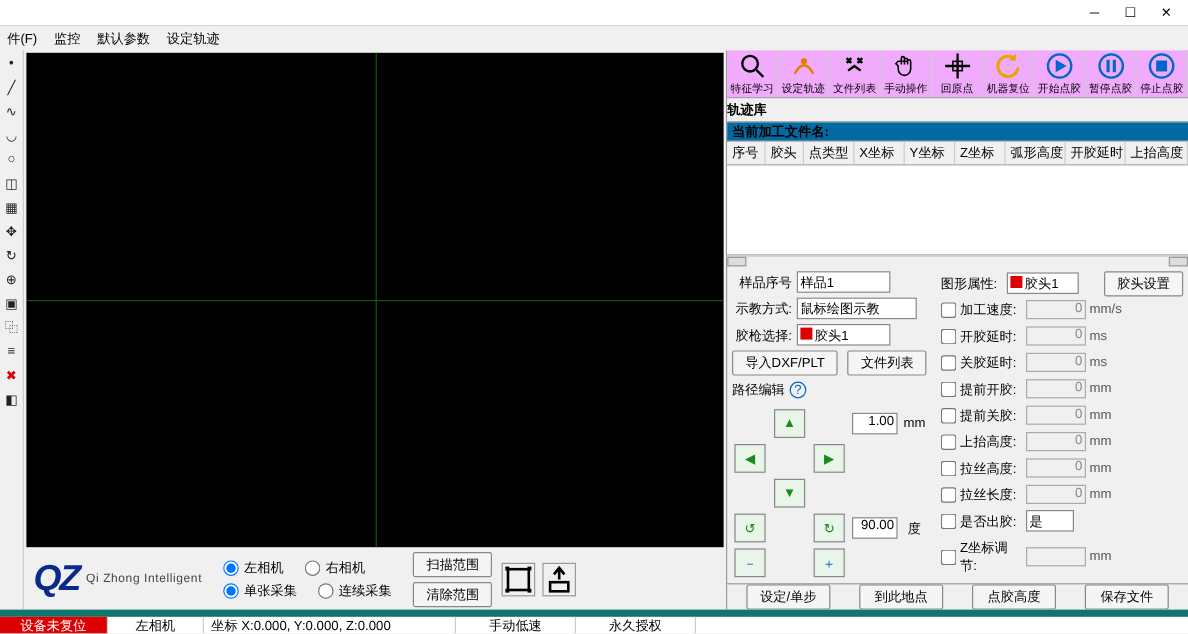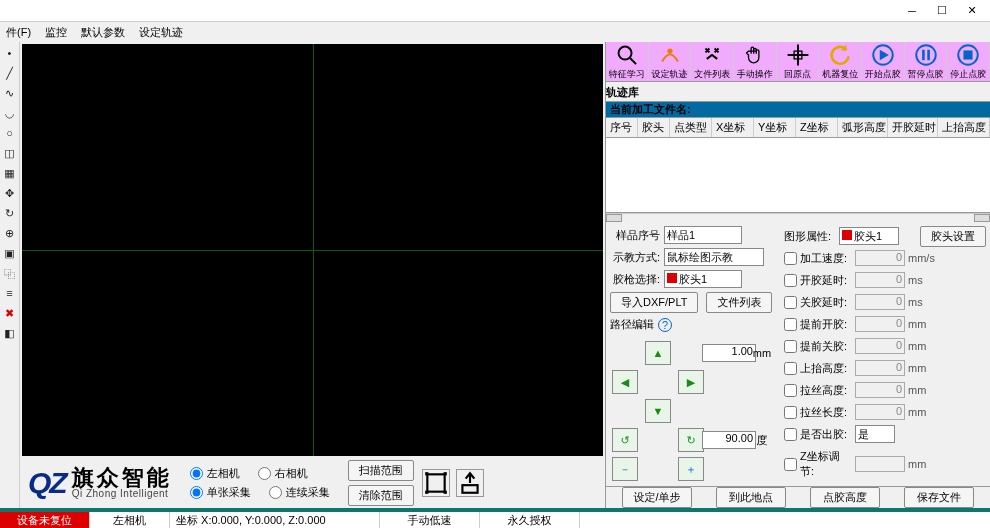--- a/index.html
+++ b/index.html
@@ -42,30 +42,30 @@
 .scrollmock::before{left:0}.scrollmock::after{right:0}
 .paramzone{flex:1;display:flex;gap:4px;padding:4px}
 .paramL{width:170px;display:flex;flex-direction:column;gap:4px}
 .paramR{flex:1;display:flex;flex-direction:column;gap:2px}
 .prow{display:flex;align-items:center;gap:4px}
 .prow label{width:50px;text-align:right}
 .sel{border:1px solid #888;background:#fff;padding:1px 2px;min-width:78px;height:18px}
 .redbox{width:10px;height:10px;background:#d00;display:inline-block;margin-right:2px}
 .navpad{display:grid;grid-template-columns:30px 30px 30px 40px 20px;grid-template-rows:26px 26px 26px 26px 26px;gap:3px;align-items:center;justify-items:center;margin-top:4px}
 .nbtn{width:26px;height:24px;border:1px solid #888;background:#e8f5e8;display:flex;align-items:center;justify-content:center}
-.nin{width:54px;height:18px;border:1px solid #888;background:#fff;text-align:right;padding-right:2px}
+.nin{width:38px;height:18px;border:1px solid #888;background:#fff;text-align:right;padding-right:2px}
 .chk{display:flex;align-items:center;gap:4px}
 .chk input{margin:0}
 .nfield{width:50px;height:16px;border:1px solid #aaa;background:#f0f0f0;text-align:right;padding-right:2px;color:#888}
 .unit{width:20px;color:#555}
 .pR-row{display:flex;align-items:center;gap:3px;height:20px}
 .pR-row .lbl{width:52px}
 .actions{height:30px;display:flex;align-items:center;justify-content:space-around;border-top:1px solid #999;padding:0 4px}
 .actions .btn{min-width:70px}
-.status{height:20px;display:flex;border-top:4px solid #0f766e;background:#fff}
+.status{height:20px;display:flex;border-top:6px solid #0f766e;background:#fff}
 .status>div{border-right:1px solid #ccc;padding:2px 6px;display:flex;align-items:center;white-space:nowrap}
 .st-err{background:#d00;color:#fff;width:90px;justify-content:center}
 </style>
 </head>
 <body>
 
 <div class="titlebar">
   <span></span>
   <div class="winbtns">
     <div class="winbtn">─</div>
@@ -102,21 +102,20 @@
 
   <div class="left">
     <div class="canvaswrap">
       <div class="cross-h"></div>
       <div class="cross-v"></div>
     </div>
     <div class="leftbottom">
       <div class="logo">
         <span class="qz">QZ</span>
         <div class="logotxt">
-          <span class="zh">旗众智能</span>
           <span class="en">Qi Zhong Intelligent</span>
         </div>
       </div>
       <div class="radiogrp">
         <div class="radiorow">
           <label class="chk">
               <input type="radio" checked="" style="">
               <span>左相机</span>
             </label>
           <label class="chk">

